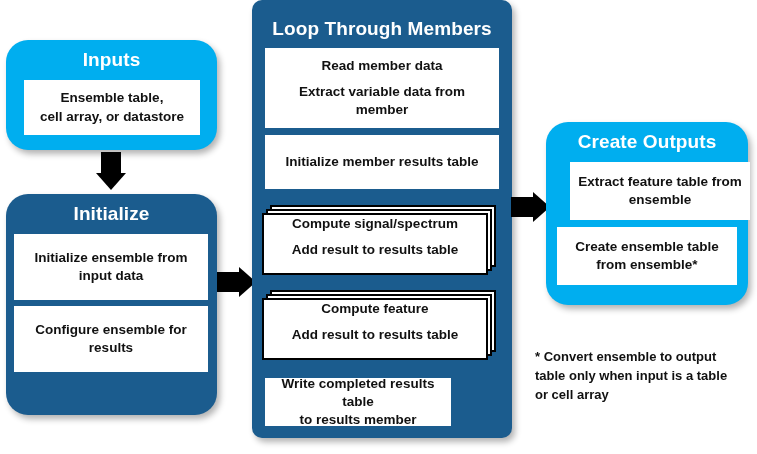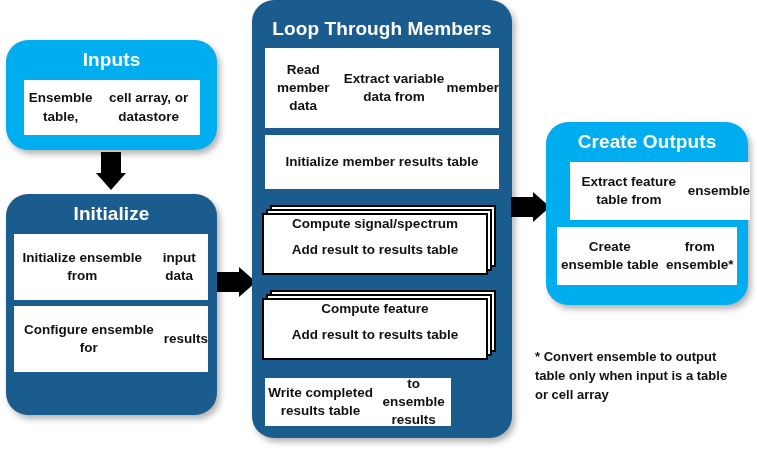--- a/index.html
+++ b/index.html
@@ -26,20 +26,21 @@
     letter-spacing:0.1px;
   }
 
   
   .step{
     background:#ffffff;
     color:#111111;
     font-weight:bold;
     text-align:center;
     display:flex;
+    flex-direction:column;
     align-items:center;
     justify-content:center;
     box-sizing:border-box;
     line-height:1.35;
   }
   .step .line{display:block;}
 
   
   .stack{position:absolute;}
   .sheet{
@@ -115,21 +116,21 @@
       <span class="line">Configure ensemble for</span>
       <span class="line">results</span>
     </div>
   </div>
 
   <div style="position:absolute;left:217px;top:265px;width:42px;height:34px;">
     <div class="arrow-shaft-h" style="left:0;top:7px;width:23px;height:20px;"></div>
     <div class="arrow-head-right" style="left:22px;top:2px;"></div>
   </div>
 
-  <div class="panel" style="left:252px;top:0px;width:260px;height:438px;background:#1B5C8E;">
+  <div class="panel" style="left:252px;top:0px;width:260px;height:438px;background:#1B5C8E;border-radius:10px;">
     <div class="panel-title" style="position:absolute;top:18px;left:0;font-size:19px;">Loop Through Members</div>
 
     <div class="step" style="position:absolute;left:13px;top:48px;width:234px;height:80px;font-size:13.5px;">
       <span class="line">Read member data</span>
       <span class="line" style="height:8px;"></span>
       <span class="line">Extract variable data from</span>
       <span class="line">member</span>
     </div>
 
     <div class="step" style="position:absolute;left:13px;top:135px;width:234px;height:54px;font-size:13.5px;">
@@ -151,21 +152,21 @@
       <div class="sheet" style="left:4px;top:4px;width:226px;height:62px;"></div>
       <div class="front" style="left:0px;top:8px;width:226px;height:62px;font-size:13.5px;">
         <span class="line">Compute feature</span>
         <span class="line" style="height:8px;"></span>
         <span class="line">Add result to results table</span>
       </div>
     </div>
 
     <div class="step" style="position:absolute;left:13px;top:378px;width:186px;height:48px;font-size:13.5px;">
       <span class="line">Write completed results table</span>
-      <span class="line">to ensemble results</span>
+      <span class="line">to results member</span>
     </div>
   </div>
 
   <div style="position:absolute;left:511px;top:190px;width:42px;height:34px;">
     <div class="arrow-shaft-h" style="left:0;top:7px;width:23px;height:20px;"></div>
     <div class="arrow-head-right" style="left:22px;top:2px;"></div>
   </div>
 
   <div class="panel" style="left:546px;top:122px;width:202px;height:183px;background:#00AEEF;">
     <div class="panel-title" style="position:absolute;top:9px;left:0;font-size:19px;">Create Outputs</div>

